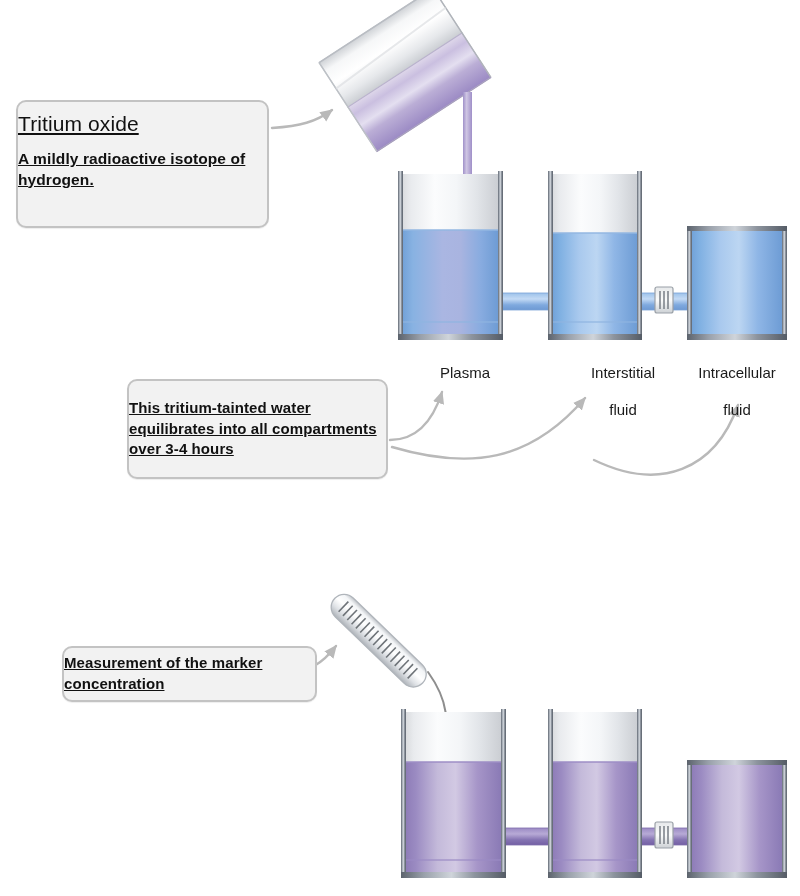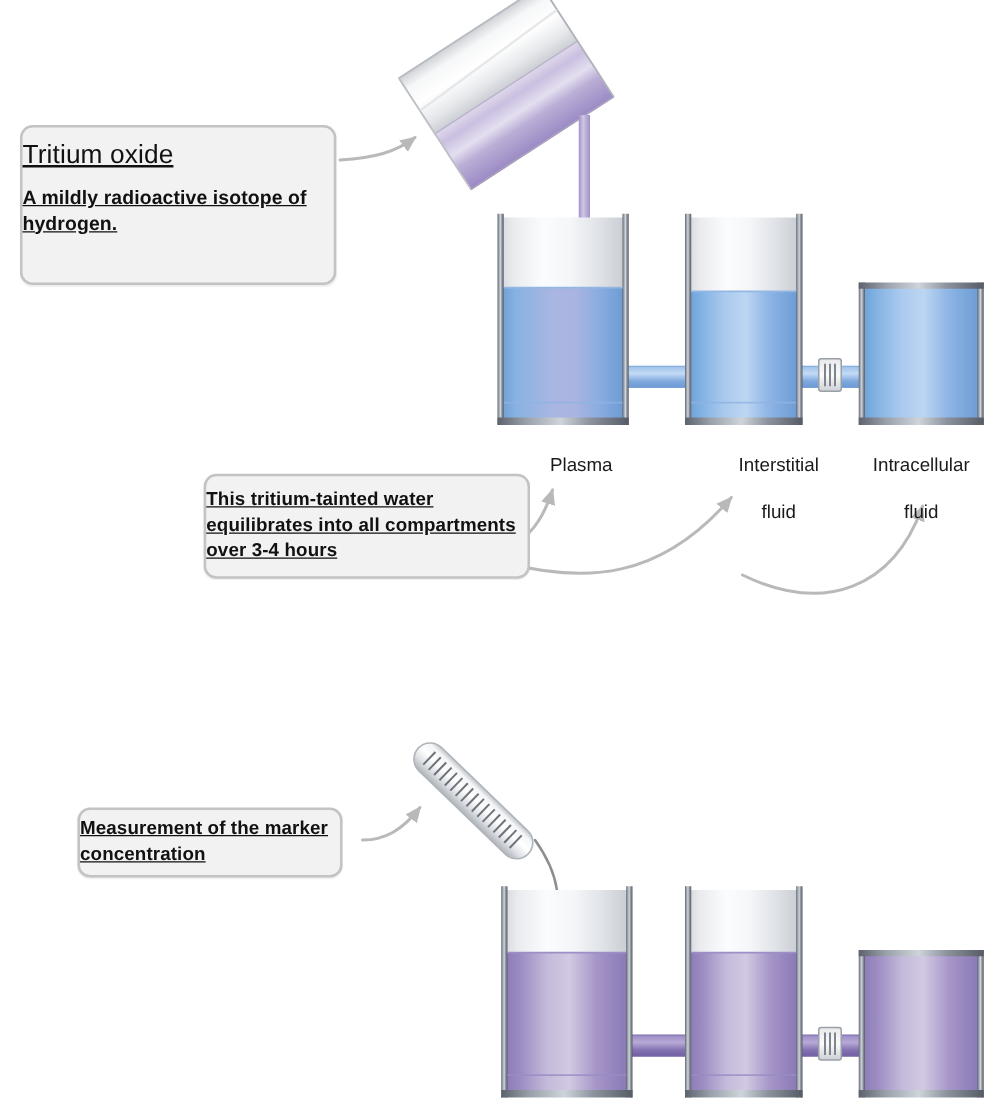--- a/index.html
+++ b/index.html
@@ -31,24 +31,24 @@
   }
   .callout .body{
     font-size:15.5px;
     font-weight:bold;
     line-height:1.32;
     color:#111;
     margin:0;
     letter-spacing:.1px;
   }
   #callout-tritium{left:16px;top:100px;width:253px;height:128px;}
-  #callout-equilibrate{left:127px;top:379px;width:261px;height:84px;
-     display:flex;align-items:center;margin-left:36px;}
+  #callout-equilibrate{left:127px;top:379px;width:261px;height:100px;
+     display:flex;align-items:center;}
   #callout-equilibrate .body{font-size:15px;line-height:1.38;}
-  #callout-measurement{left:62px;top:646px;width:212px;height:56px;
+  #callout-measurement{left:62px;top:646px;width:255px;height:56px;
      display:flex;align-items:center;}
   #callout-measurement .body{font-size:15px;line-height:1.38;}
 
   
   .comp-label{
     position:absolute;
     font-size:15px;
     color:#1a1a1a;
     text-align:center;
     line-height:1.25;

